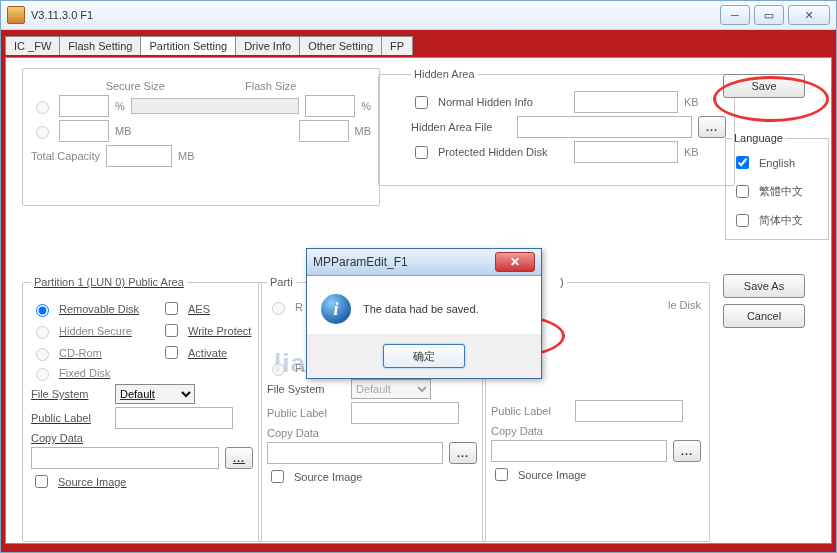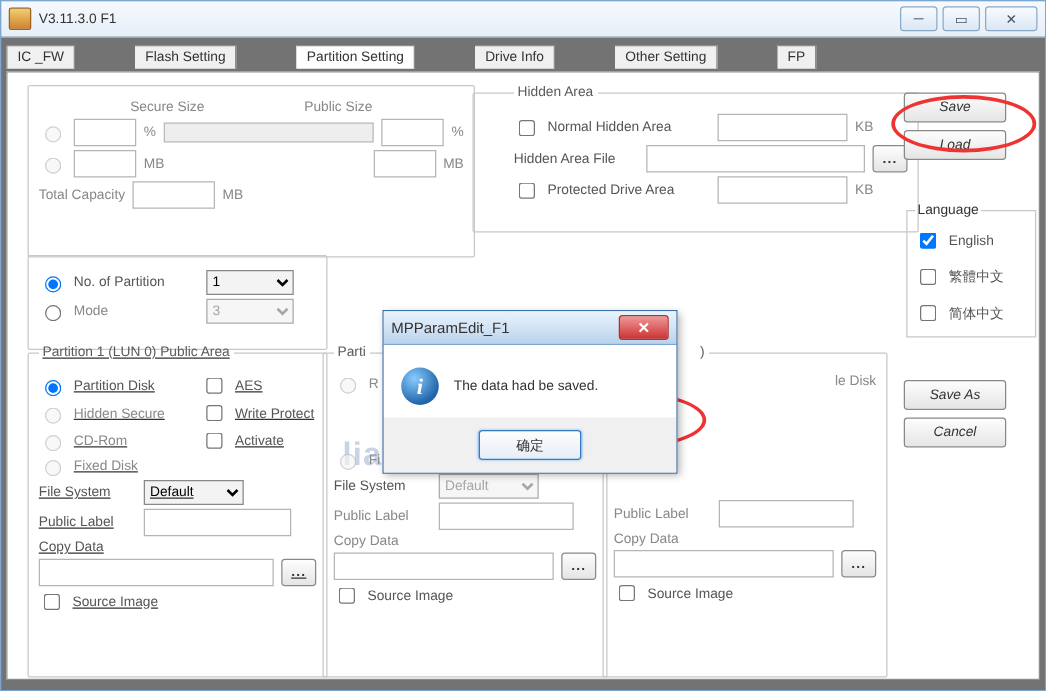--- a/index.html
+++ b/index.html
@@ -1,41 +1,41 @@
 <!DOCTYPE html>
 <html><head>
 <meta charset="utf-8">
 <style>
 html,body{margin:0;padding:0;font-family:Tahoma,Arial,sans-serif;font-size:11px;color:#333;background:#fff;width:837px;height:553px;overflow:hidden;}
-.window{position:absolute;inset:0;border:1px solid #7ba7cf;background:#737373;}
+.window{position:absolute;inset:0;border:1px solid #7ba7cf;background:#b91c1c;}
 .titlebar{height:28px;background:linear-gradient(#f6fafe,#e6eef8);border-bottom:1px solid #c3d5e8;display:flex;align-items:center;padding:0 6px;}
 .titlebar .appicon{width:16px;height:16px;background:linear-gradient(#f0d070,#d08030);border:1px solid #a06020;border-radius:2px;margin-right:6px;}
 .titlebar .title{color:#333;}
 .titlebar .winbtns{margin-left:auto;display:flex;gap:4px;}
 .winbtn{width:28px;height:18px;border:1px solid #8aa9c7;border-radius:3px;background:linear-gradient(#f8fbff,#dbe7f3);display:flex;align-items:center;justify-content:center;color:#456;font-size:11px;}
 .winbtn.close{width:40px;}
-.tabs{display:flex;margin:6px 4px 0 4px;gap:48px;}
+.tabs{display:flex;margin:6px 4px 0 4px;}
 .tab{padding:3px 8px;border:1px solid #8d8d8d;border-bottom:none;background:#f0f0f0;margin-right:0;margin-bottom:-1px;color:#333;position:relative;}
 .tab.active{background:#fff;z-index:2;}
 .tab.sep{border-left:none;}
 .panel{position:absolute;left:4px;right:4px;top:56px;bottom:8px;border:1px solid #8d8d8d;background:#fff;}
 fieldset.grp{border:1px solid #c8c8c8;border-radius:2px;margin:0;padding:8px;position:absolute;font-size:11px;}
 fieldset.grp>legend{padding:0 3px;color:#5a5a5a;}
 .lbl{color:#888;}
 .lbl2{color:#555;}
 input[type=text].tf{border:1px solid #b5b5b5;height:18px;padding:1px 3px;font-size:11px;color:#333;background:#fff;}
 input[type=text].tf[disabled]{background:#fff;color:#888;}
 select.sel{border:1px solid #888;height:20px;font-size:11px;background:#f3f3f3;}
 .radio,.check{margin-right:4px;}
 .row{display:flex;align-items:center;gap:6px;margin:3px 0;}
 .btn{border:1px solid #888;background:linear-gradient(#fdfdfd,#e5e5e5);border-radius:3px;height:22px;display:flex;align-items:center;justify-content:center;color:#333;}
 .btn.small{width:26px;height:20px;font-weight:bold;letter-spacing:1px;}
 .btn.side{width:80px;}
 .rhs{position:absolute;right:8px;top:10px;width:100px;}
-.rhs .btn{margin:6px 0;font-style:italic;}
+.rhs .btn{margin:6px 0;}
 fieldset.lang{border:1px solid #c8c8c8;width:90px;padding:6px;margin-top:34px;}
 .ellipse{position:absolute;border:3px solid #e33;border-radius:50%;background:transparent;pointer-events:none;}
 
 .modal{position:absolute;left:300px;top:190px;width:234px;border:1px solid #3a6ea5;box-shadow:2px 2px 6px rgba(0,0,0,0.3);background:#f0f0f0;z-index:10;}
 .modal .mtitle{height:26px;background:linear-gradient(#eaf3fc,#d3e4f5 50%,#b9d2ec);border-bottom:1px solid #7ba7cf;display:flex;align-items:center;padding:0 6px;font-size:12px;}
 .modal .mtitle .x{margin-left:auto;width:38px;height:18px;background:linear-gradient(#e99,#c33);border:1px solid #a33;border-radius:3px;color:#fff;display:flex;align-items:center;justify-content:center;font-weight:bold;}
 .modal .mbody{padding:18px 14px 10px 14px;background:#fff;display:flex;align-items:center;gap:12px;}
 .iicon{width:30px;height:30px;border-radius:50%;background:radial-gradient(circle at 35% 30%,#8cf,#26a 70%);color:#fff;display:flex;align-items:center;justify-content:center;font-family:Georgia,serif;font-style:italic;font-size:18px;font-weight:bold;}
 .modal .mbtns{background:#f0f0f0;padding:10px;display:flex;justify-content:center;}
 .modal .okbtn{width:80px;height:22px;border:1px solid #3a7ac0;background:linear-gradient(#fdfdfd,#e6eef7);border-radius:3px;box-shadow:0 0 2px #6ab0ff;}
@@ -69,21 +69,21 @@
   </div>
 
   <div class="panel">
 
     <div class="wm">量产吧</div>
     <div class="wm2">liangchanba.com</div>
 
     <fieldset class="grp" style="left:16px;top:10px;width:340px;height:120px;">
       <div class="row" style="justify-content:center;gap:80px;">
         <span class="lbl">Secure Size</span>
-        <span class="lbl">Public Size</span>
+        <span class="lbl">Flash Size</span>
       </div>
       <div class="row">
         <input type="radio" class="radio" disabled="" style="">
         <input type="text" class="tf" style="width: 42px;" disabled="">
         <span class="lbl">%</span>
         <div style="flex:1;height:14px;border:1px solid #bbb;background:#eee;"></div>
         <input type="text" class="tf" style="width: 42px;" disabled="">
         <span class="lbl">%</span>
       </div>
       <div class="row">
@@ -94,59 +94,47 @@
         <input type="text" class="tf" style="width: 42px;" disabled="">
         <span class="lbl">MB</span>
       </div>
       <div class="row">
         <span class="lbl">Total Capacity</span>
         <input type="text" class="tf" style="width: 58px;" disabled="">
         <span class="lbl">MB</span>
       </div>
     </fieldset>
 
-    <fieldset class="grp" style="left:16px;top:146px;width:222px;height:58px;">
-      <div class="row">
-        <input type="radio" class="radio" checked="" style="">
-        <span class="lbl2" style="width:100px">No. of Partition</span>
-        <select class="sel" style="width:70px"><option>1</option></select>
-      </div>
-      <div class="row">
-        <input type="radio" class="radio" style="">
-        <span class="lbl" style="width:100px">Mode</span>
-        <select class="sel" style="width:70px" disabled=""><option>3</option></select>
-      </div>
-    </fieldset>
 
     <fieldset class="grp" style="left:372px;top:10px;width:315px;height:100px;padding-left:32px;">
       <legend>Hidden Area</legend>
       <div class="row">
         <input type="checkbox" class="check" style="">
-        <span class="lbl2" style="width:130px">Normal Hidden Area</span>
+        <span class="lbl2" style="width:130px">Normal Hidden Info</span>
         <input type="text" class="tf" style="width: 96px;">
         <span class="lbl">KB</span>
       </div>
       <div class="row">
         <span class="lbl2" style="width:100px">Hidden Area File</span>
         <input type="text" class="tf" style="flex: 1 1 0%;">
         <div class="btn small">...</div>
       </div>
       <div class="row">
         <input type="checkbox" class="check" style="">
-        <span class="lbl2" style="width:130px">Protected Drive Area</span>
+        <span class="lbl2" style="width:130px">Protected Hidden Disk</span>
         <input type="text" class="tf" style="width: 96px;">
         <span class="lbl">KB</span>
       </div>
     </fieldset>
 
     <fieldset class="grp part-col" style="left:16px;top:218px;width:222px;height:248px;text-decoration:underline;">
       <legend>Partition 1 (LUN 0) Public Area</legend>
       <div class="row">
           <input type="radio" class="radio" checked="" style="">
-          <span class="lbl2" style="width:96px">Partition Disk</span>
+          <span class="lbl2" style="width:96px">Removable Disk</span>
         <input type="checkbox" class="check" style="">
           <span class="lbl2">AES</span>
         </div>
       <div class="row">
           <input type="radio" class="radio" disabled="" style="">
           <span class="lbl" style="width:96px">Hidden Secure</span>
         <input type="checkbox" class="check" style="">
           <span class="lbl2">Write Protect</span>
         </div>
       <div class="row">
@@ -234,21 +222,20 @@
           <div class="btn small">...</div>
         </div>
       <div class="row">
           <input type="checkbox" class="check" style="">
           <span class="lbl2">Source Image</span>
         </div>
     </fieldset>
 
     <div class="rhs">
       <div class="btn side">Save</div>
-      <div class="btn side">Load</div>
       <fieldset class="lang">
         <legend>Language</legend>
         <div class="row">
             <input type="checkbox" checked="" class="check" style="">
             <span class="lbl2">English</span>
           </div>
         <div class="row" style="margin-top:10px">
             <input type="checkbox" class="check" style="">
             <span class="lbl2">繁體中文</span>
           </div>

